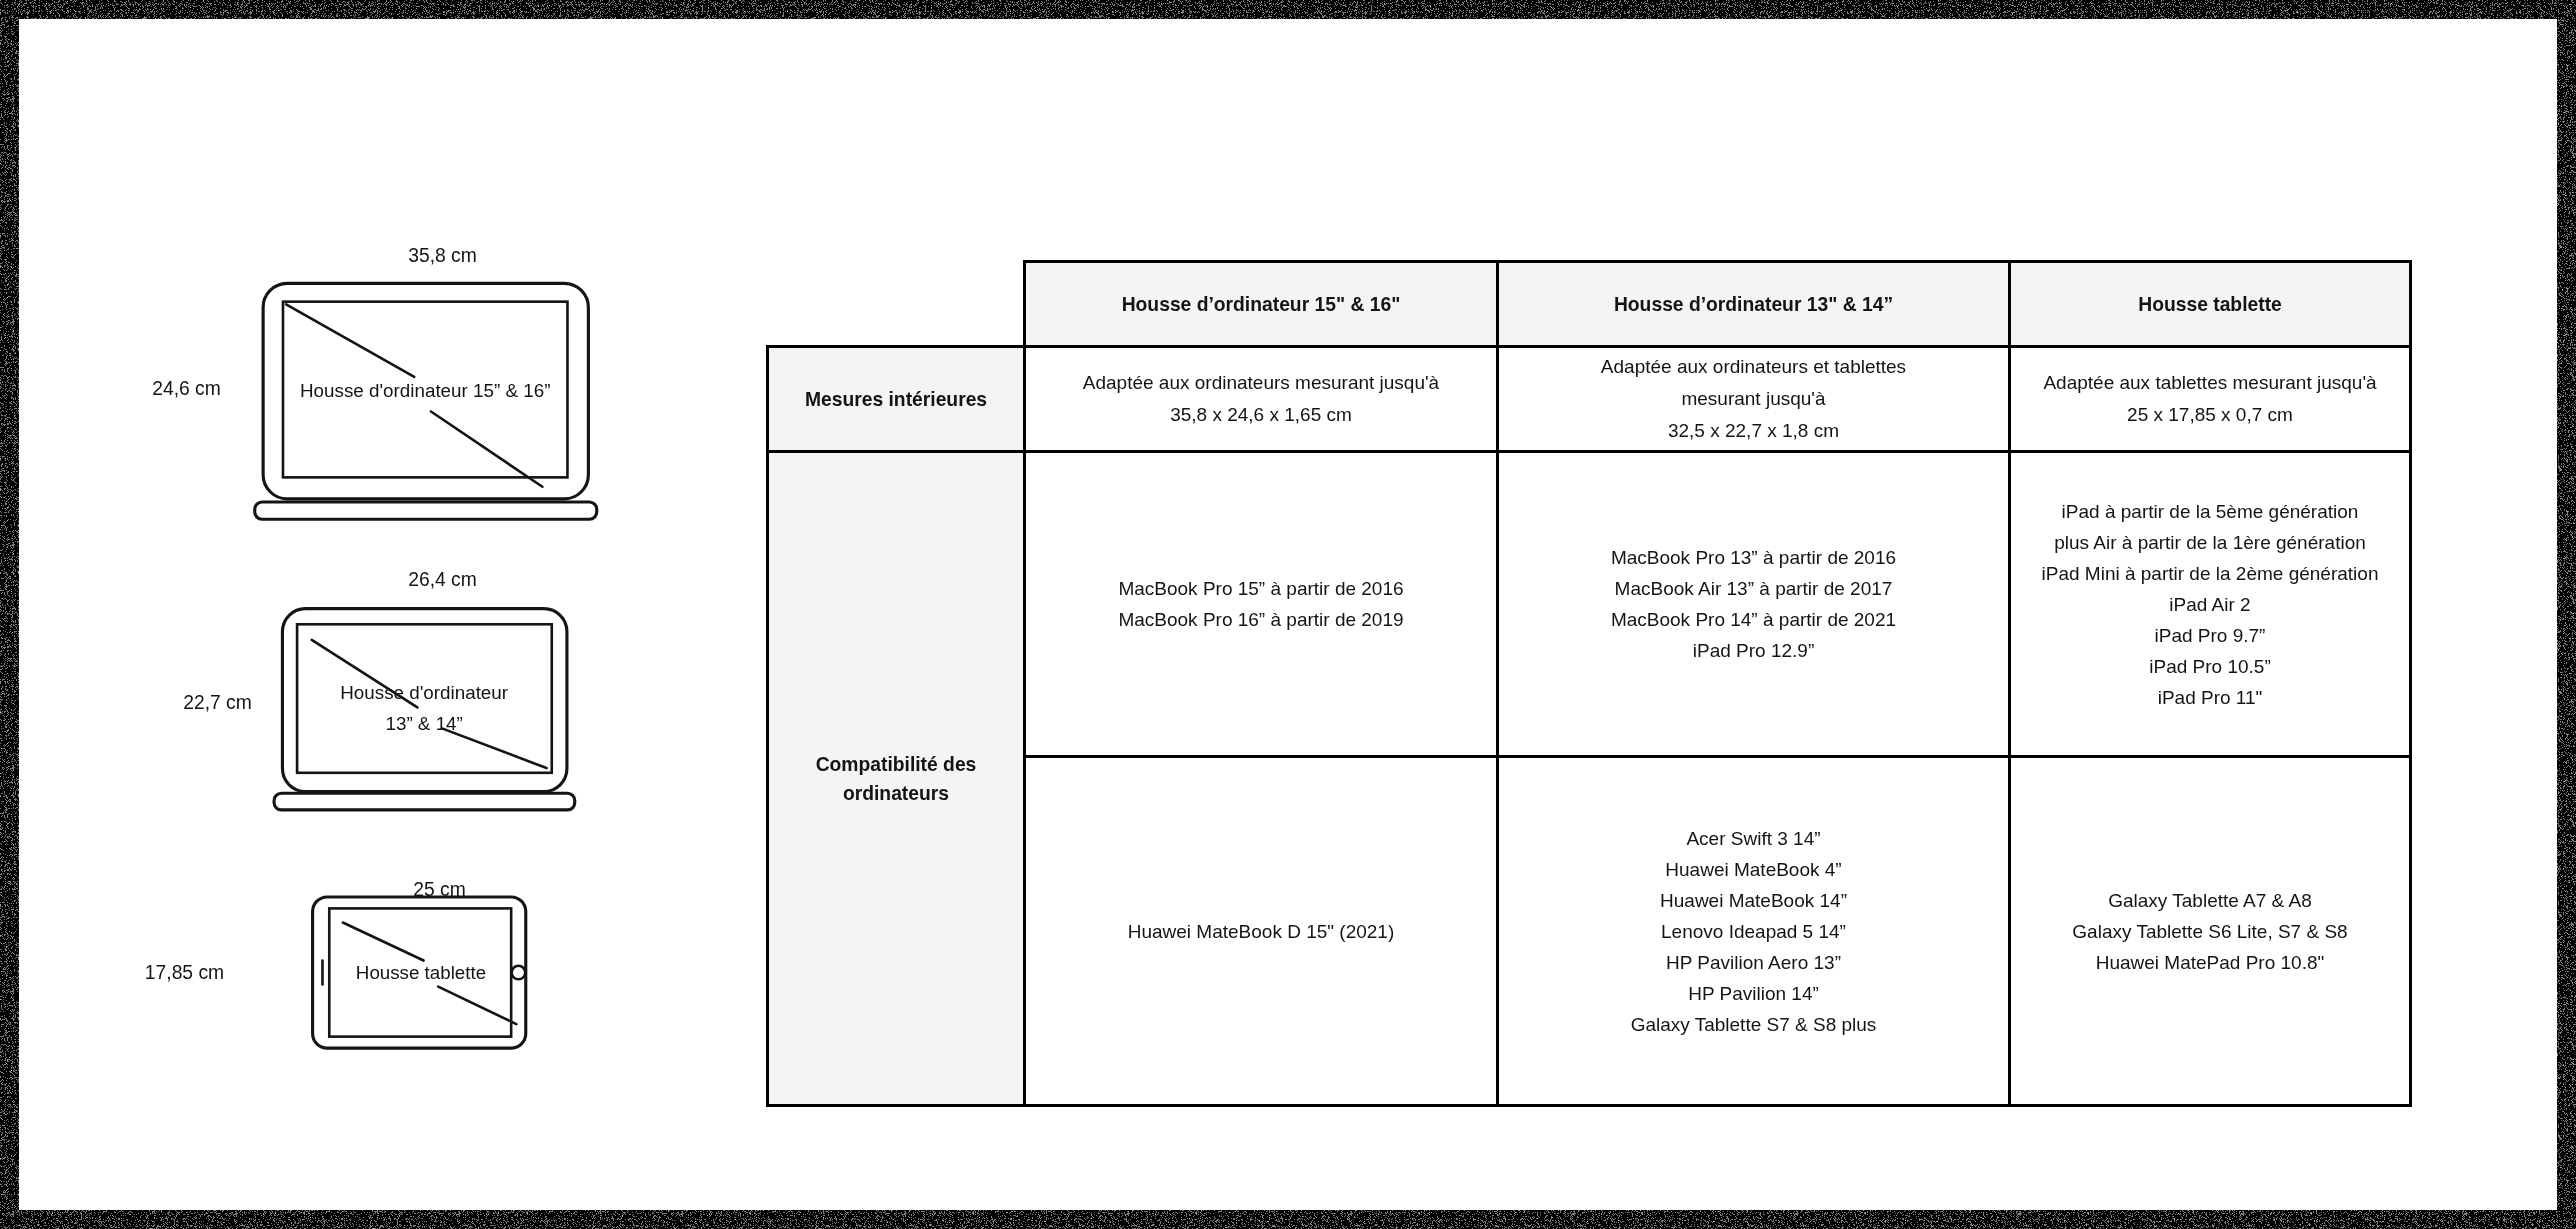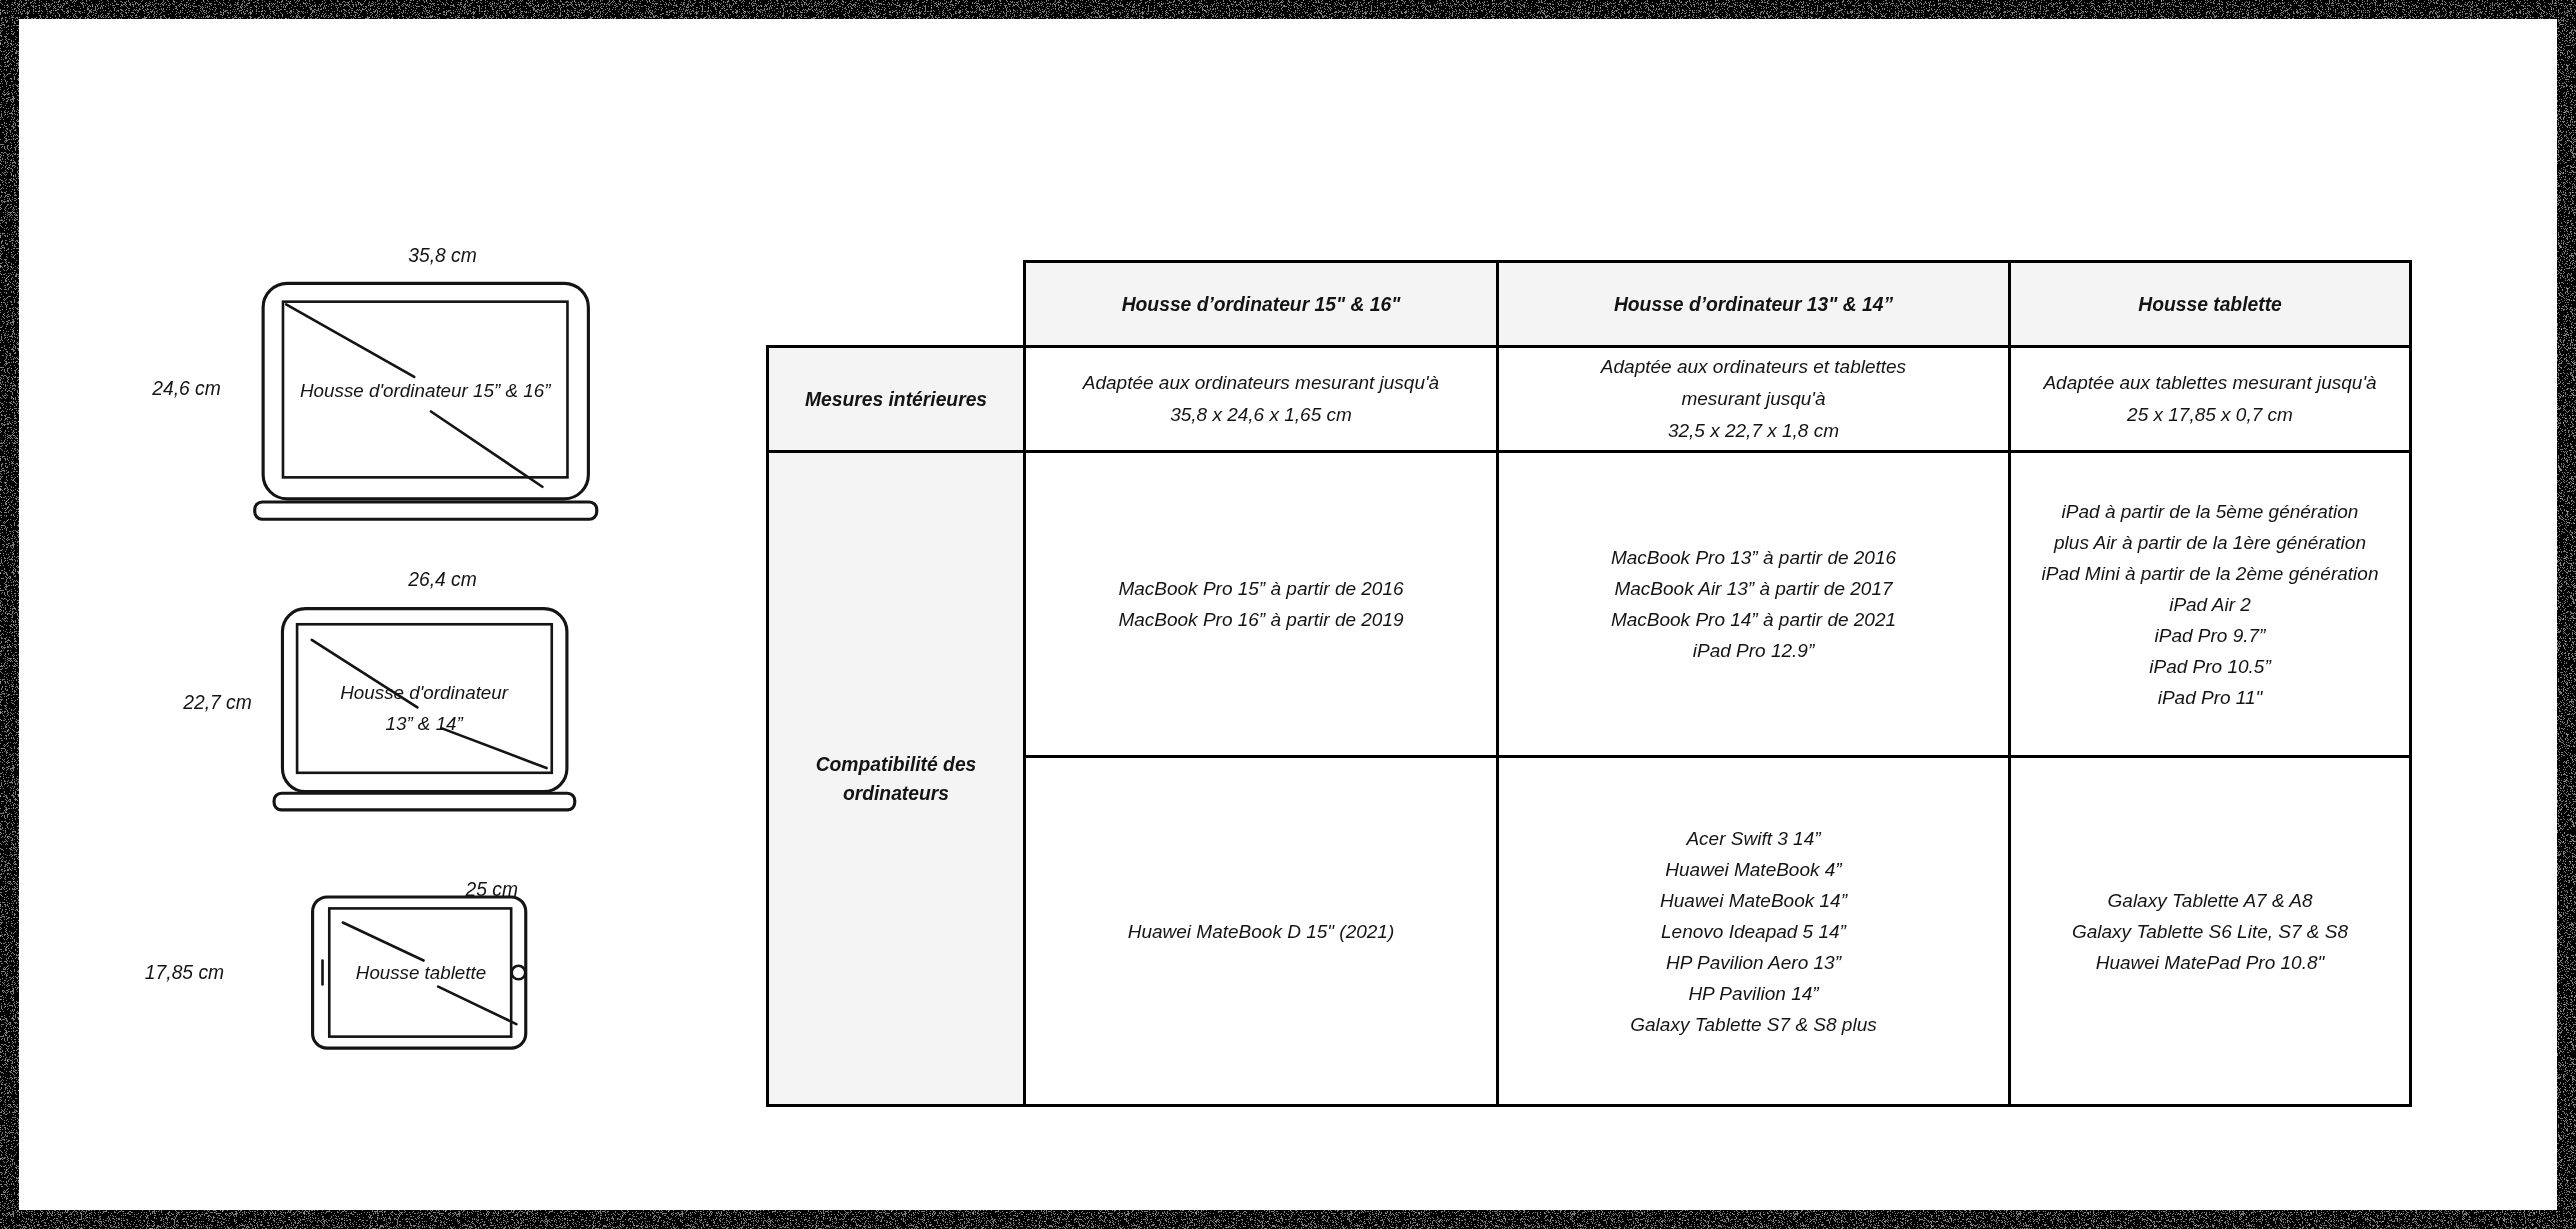--- a/index.html
+++ b/index.html
@@ -10,21 +10,20 @@
     overflow: hidden;
     font-family: "Liberation Sans", "DejaVu Sans", sans-serif;
     background: #0a0a0a;
   }
   .stage {
     position: relative;
     width: 2576px;
     height: 1229px;
     background: #0a0a0a;
     overflow: hidden;
-    font-style: italic;
   }
   .noise-frame {
     position: absolute;
     inset: 0;
     width: 100%;
     height: 100%;
     display: block;
   }
   .page {
     position: absolute;
@@ -128,21 +127,21 @@
     <svg class="fig-svg" style="left:242px; top:580px;" width="319" height="220" viewBox="0 0 610 420" xmlns="http://www.w3.org/2000/svg">
       <rect class="shape" x="41" y="18" width="544" height="350" rx="44" stroke-width="6"></rect>
       <rect class="shape" x="69" y="48" width="487" height="284" stroke-width="5"></rect>
       <line class="diag" x1="97" y1="78" x2="299" y2="207"></line>
       <line class="diag" x1="346" y1="247" x2="546" y2="323"></line>
       <text class="svg-label" x="312" y="190" text-anchor="middle">Housse d'ordinateur</text>
       <text class="svg-label" x="312" y="251" text-anchor="middle">13” &amp; 14”</text>
       <rect class="shape" x="25" y="371" width="575" height="32" rx="14" stroke-width="6"></rect>
     </svg>
 
-    <div class="dim-label" style="left:342px; top:859px; width:157px;text-align:right;">25 cm</div>
+    <div class="dim-label" style="left:342px; top:859px; width:157px;">25 cm</div>
     <div class="dim-label" style="left:87px; top:942px; width:157px;">17,85 cm</div>
 
     <svg class="fig-svg" style="left:282px; top:867px;" width="240" height="172" viewBox="0 0 460 330" xmlns="http://www.w3.org/2000/svg">
       <rect class="shape" x="22" y="21" width="409" height="290" rx="28" stroke-width="6"></rect>
       <rect class="shape" x="54" y="43" width="349" height="246" stroke-width="5"></rect>
       <line class="diag" x1="41" y1="143" x2="41" y2="189"></line>
       <circle class="shape" cx="417" cy="166" r="13" stroke-width="5"></circle>
       <line class="diag" x1="80" y1="70" x2="235" y2="143"></line>
       <line class="diag" x1="263" y1="193" x2="413" y2="265"></line>
       <text class="svg-label" x="230" y="178" text-anchor="middle">Housse tablette</text>

